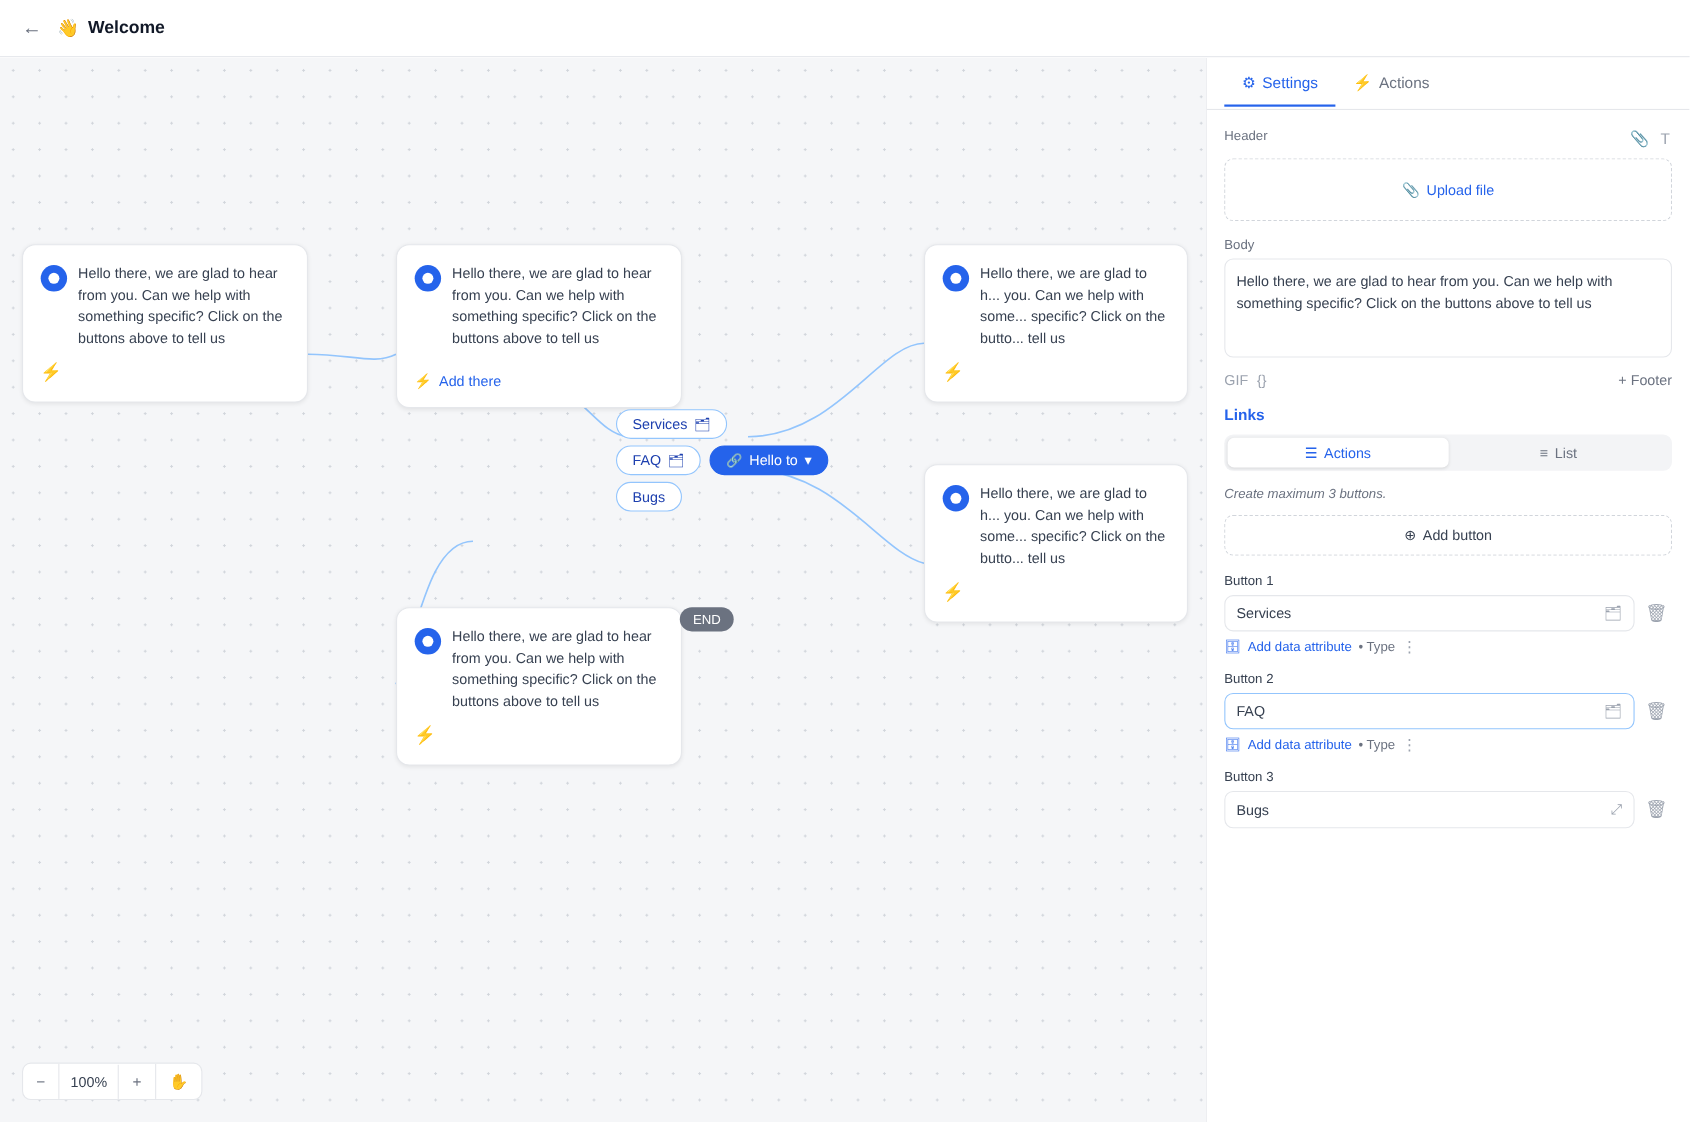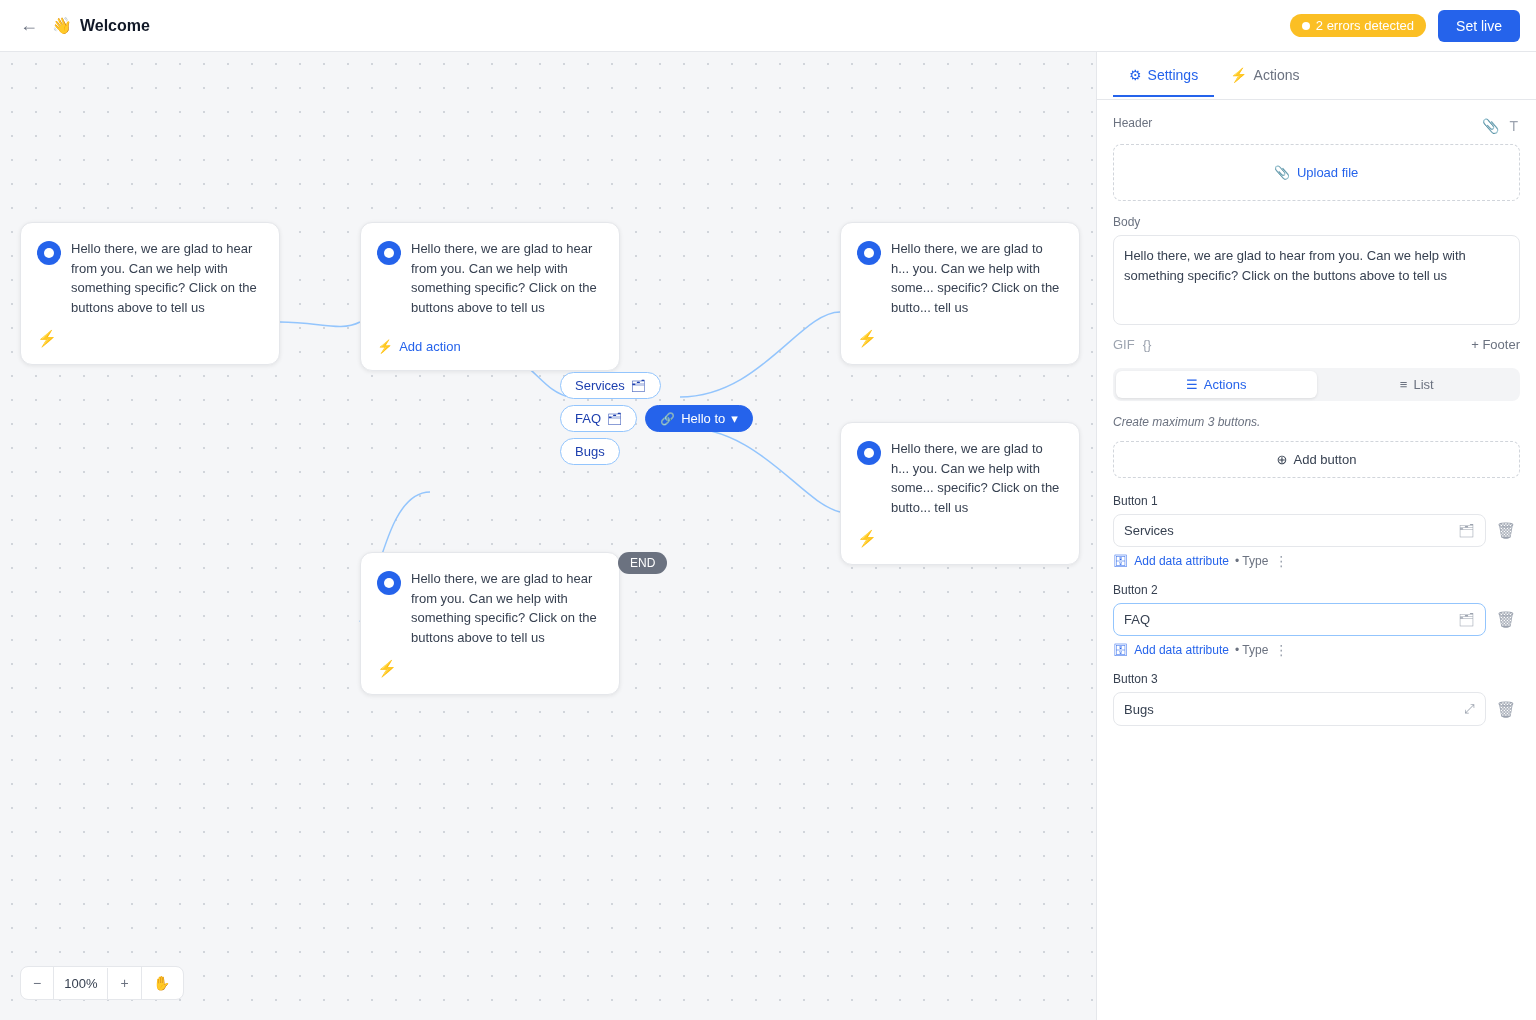--- a/index.html
+++ b/index.html
@@ -324,27 +324,20 @@
 <div class="topbar">
   <div class="topbar-left">
     <button class="back-btn">
       <span>←</span>
     </button>
     <div class="page-title">
       <span>👋</span>
       <span>Welcome</span>
     </div>
   </div>
-  <div class="topbar-right">
-    <div class="errors-badge">
-      <span style="width:8px;height:8px;background:#fff;border-radius:50%;display:inline-block;"></span>
-      <span>2 errors detected</span>
-    </div>
-    <button class="set-live-btn">Set live</button>
-  </div>
 </div>
 
 <div class="canvas">
 
   <svg class="connections-svg">
 
     <path d="M 280 270 C 320 270, 340 280, 360 270" stroke="#93c5fd" stroke-width="1.5" fill="none"></path>
 
     <path d="M 490 300 C 530 300, 540 340, 570 345" stroke="#93c5fd" stroke-width="1.5" fill="none"></path>
 
@@ -376,21 +369,21 @@
       <div class="chat-node-icon">
         <svg viewBox="0 0 12 12">
             <circle cx="6" cy="6" r="5"></circle>
           </svg>
       </div>
       <div class="chat-node-text">Hello there, we are glad to hear from you. Can we help with something specific? Click on the buttons above to tell us</div>
     </div>
     <div class="chat-node-footer">
       <button class="add-action-btn">
         <span style="color:#2563eb;">⚡</span>
-        <span>Add action</span>
+        <span>Add there</span>
       </button>
     </div>
   </div>
 
   <div class="chat-node node3" style="width:240px;">
     <div class="chat-node-header">
       <div class="chat-node-icon">
         <svg viewBox="0 0 12 12">
             <circle cx="6" cy="6" r="5"></circle>
           </svg>
@@ -497,20 +490,21 @@
     <div class="field-label">Body</div>
     <textarea class="body-textarea" style="">Hello there, we are glad to hear from you. Can we help with something specific? Click on the buttons above to tell us</textarea>
 
     <div class="body-toolbar">
       <span>GIF</span>
       <span>{}</span>
       <button class="footer-btn">+ Footer</button>
     </div>
 
     
+    <div class="links-title">Links</div>
 
     <div class="links-toggle">
       <button class="toggle-btn active">
         <span>☰</span>
         <span>Actions</span>
       </button>
       <button class="toggle-btn">
         <span>≡</span>
         <span>List</span>
       </button>

